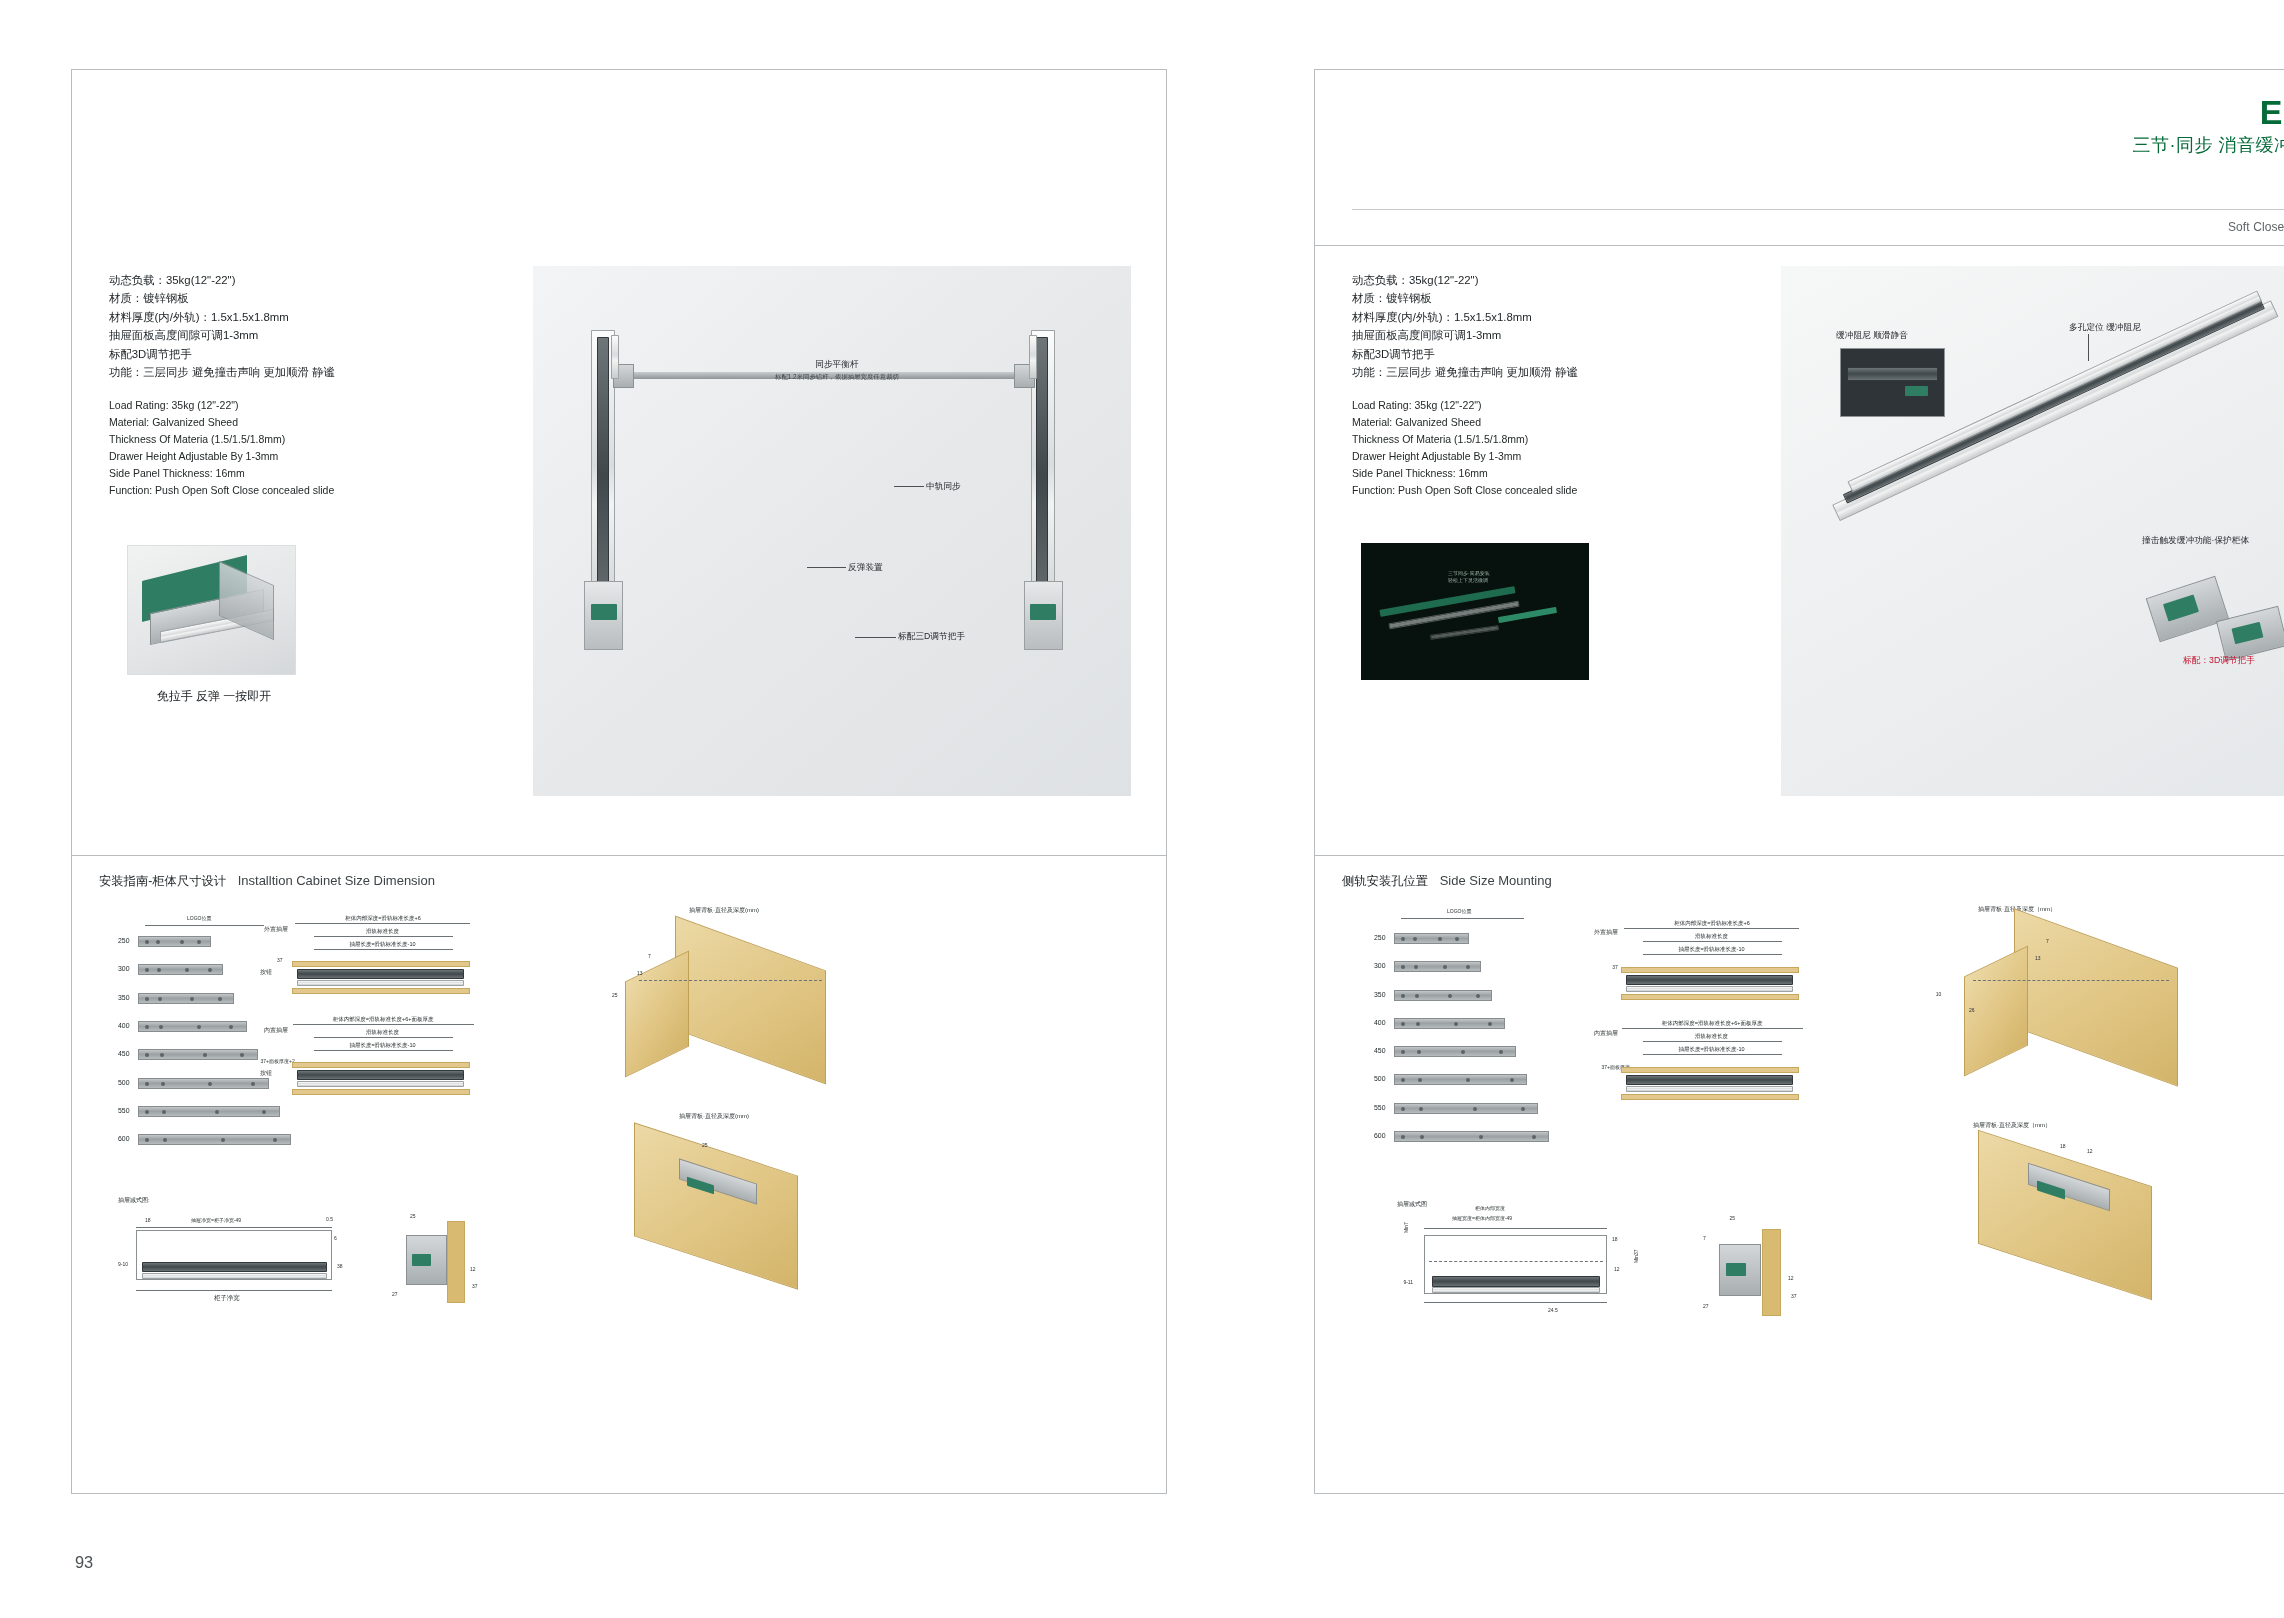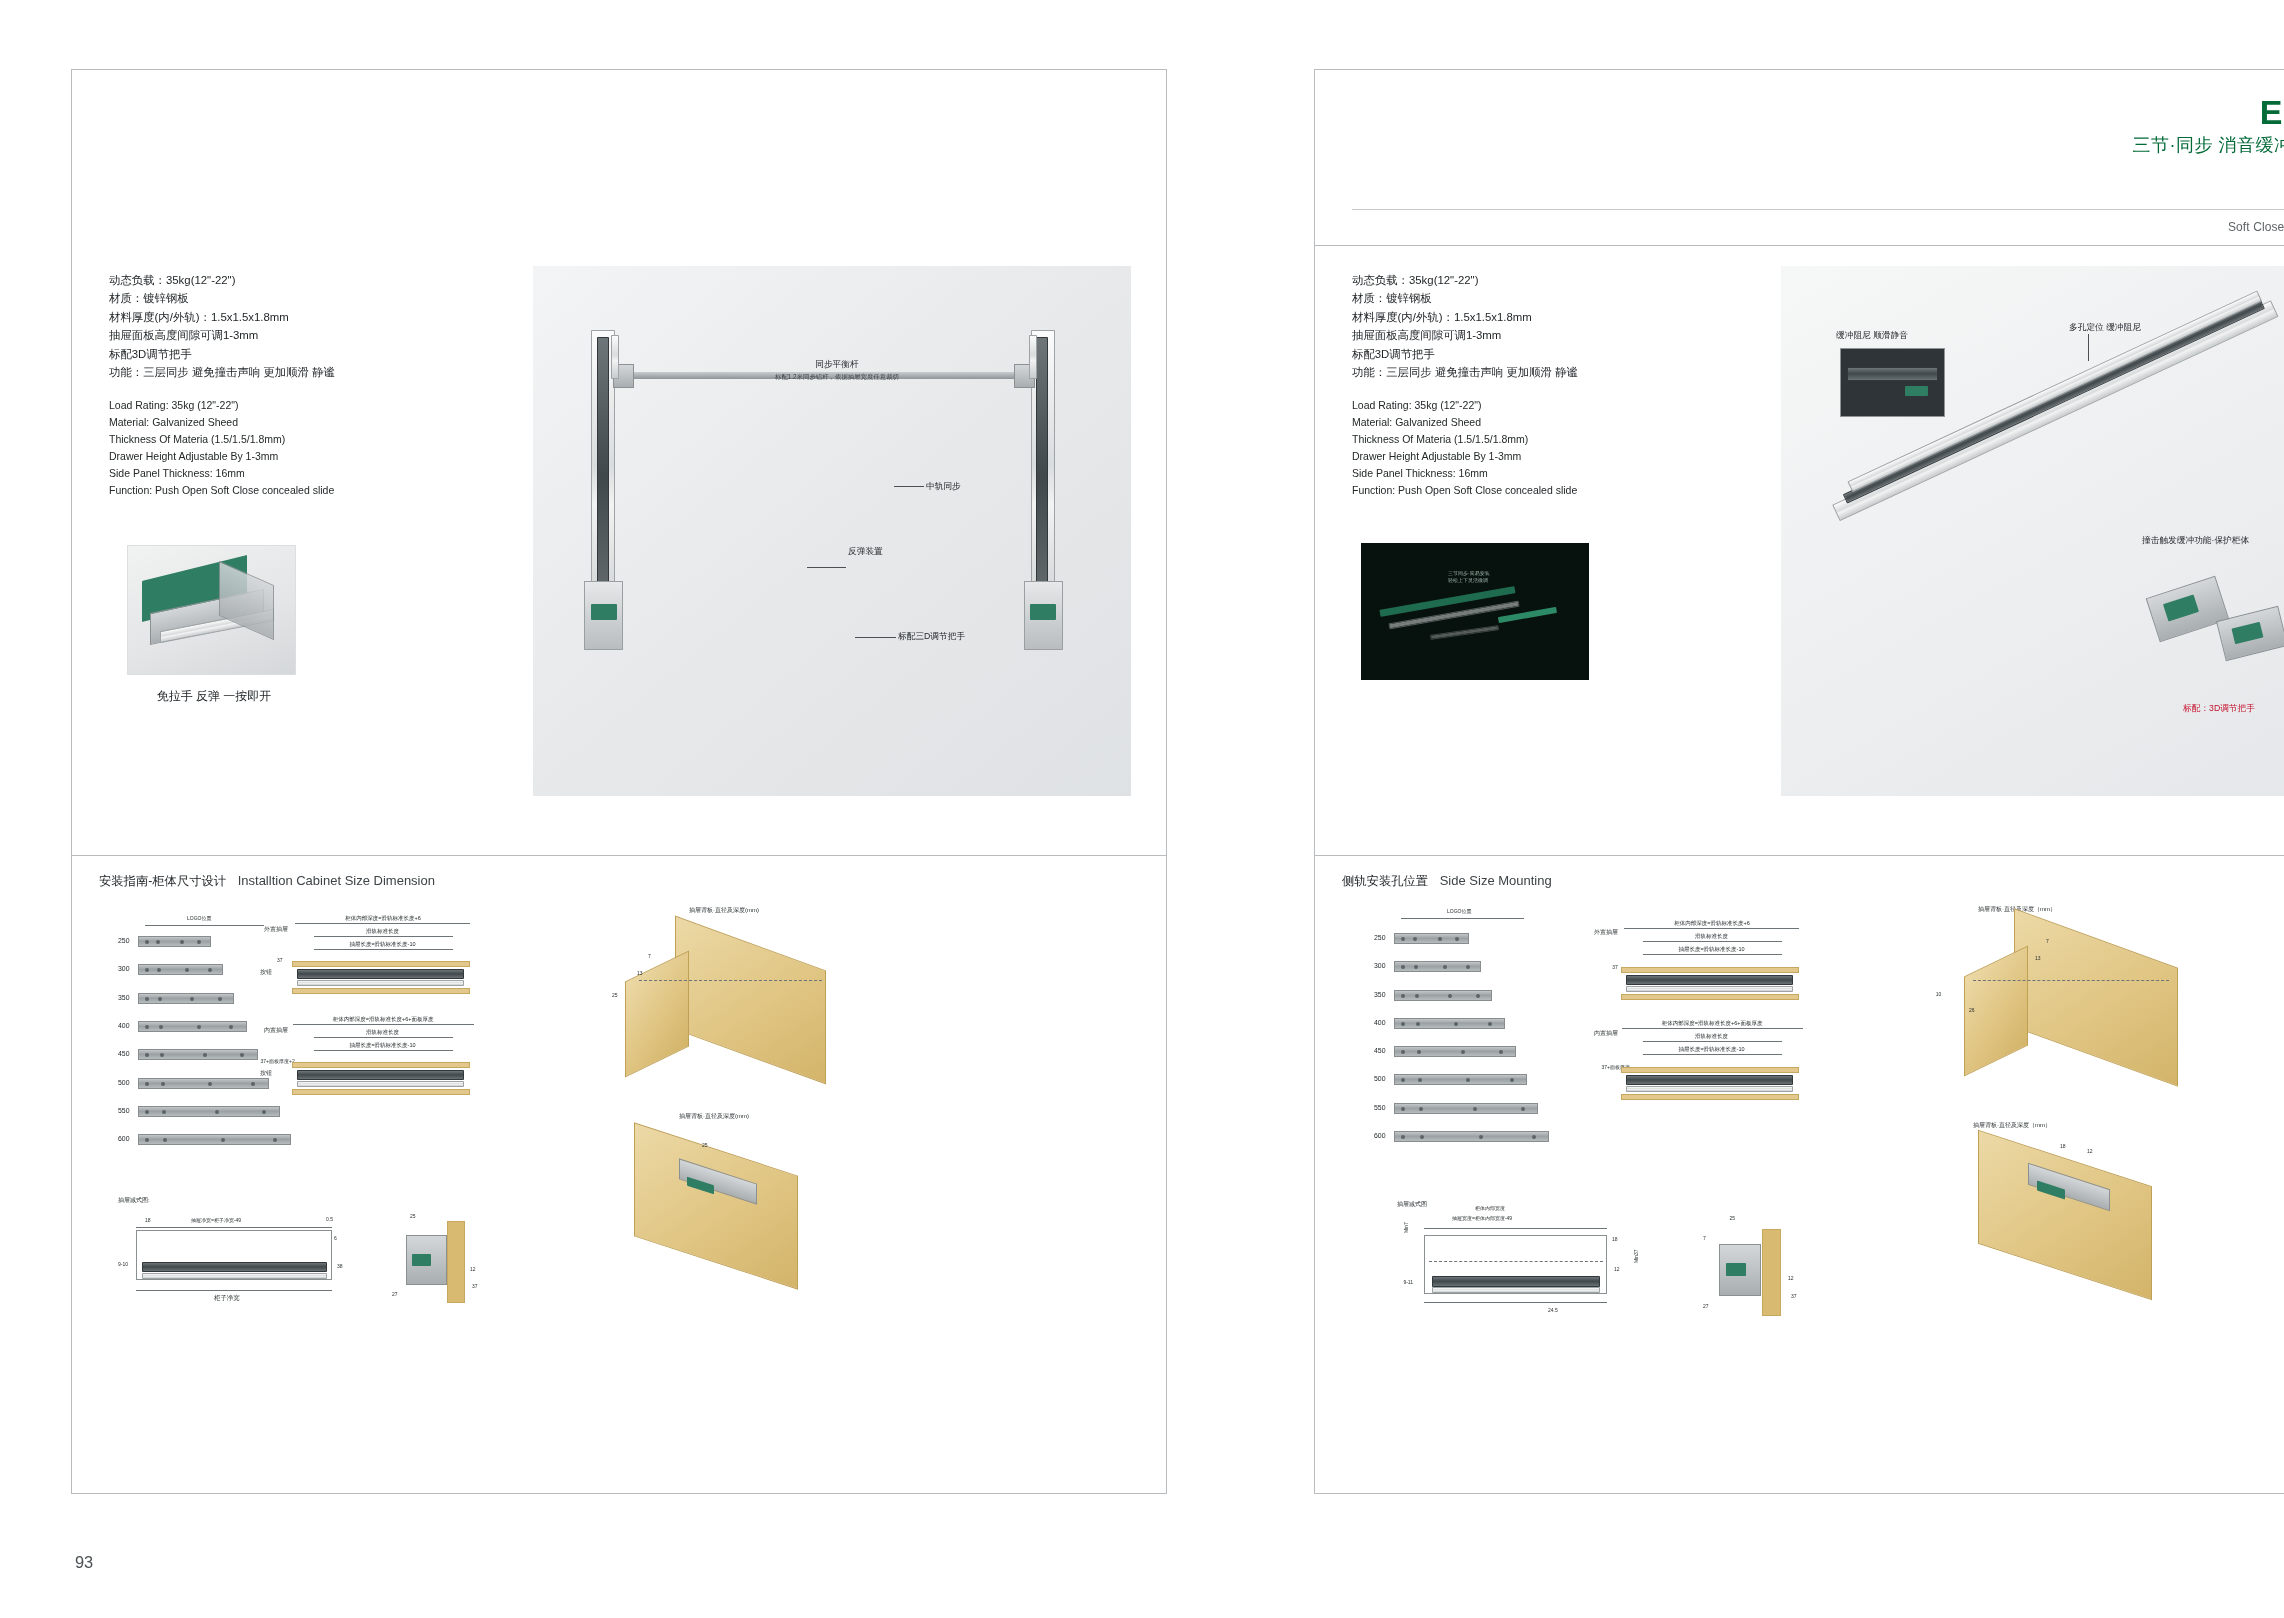--- a/index.html
+++ b/index.html
@@ -147,21 +147,21 @@
   }
 
   .callout {
     position: absolute;
     font-size: 8.7px;
     color: #1d2225;
     line-height: 1.35;
     white-space: nowrap;
   }
   .callout.small { font-size: 6.4px; color: #3a4042; }
-  .callout.red { color: #c8102e; margin-top: 48px; }
+  .callout.red { color: #c8102e; }
   .callout-line {
     position: absolute;
     background: #4a5053;
   }
 
   
   .inset-photo {
     position: absolute;
     left: 55px;
     top: 475px;
@@ -345,21 +345,21 @@
 
         <div class="rail" style="left:78px;top:69px;width:8.2px;height:44px;"></div>
         <div class="rail" style="left:496px;top:69px;width:8.2px;height:44px;"></div>
 
         <div class="callout" style="left:242px;top:93px;text-align:center;">
           <span>同步平衡杆</span>
           <div class="callout small" style="position:static;margin-top:1.8px;">标配1.2米同步铝杆，依据抽屉宽度任意裁切</div>
         </div>
         <div class="callout" style="left:393px;top:215px;">中轨同步</div>
         <div class="callout-line" style="left:361px;top:220px;width:30px;height:0.9px;"></div>
-        <div class="callout" style="left:315px;top:280px;">反弹装置</div>
+        <div class="callout" style="left:315px;top:296px;">反弹装置</div>
         <div class="callout-line" style="left:274px;top:301px;width:39px;height:0.9px;"></div>
         <div class="callout" style="left:365px;top:365px;">标配三D调节把手</div>
         <div class="callout-line" style="left:322px;top:371px;width:41px;height:0.9px;"></div>
       </div>
 
       <div class="lower">
         <div class="lower-title">
           <span>安装指南-柜体尺寸设计</span>
           <span class="en">Installtion Cabinet Size Dimension</span>
         </div>

